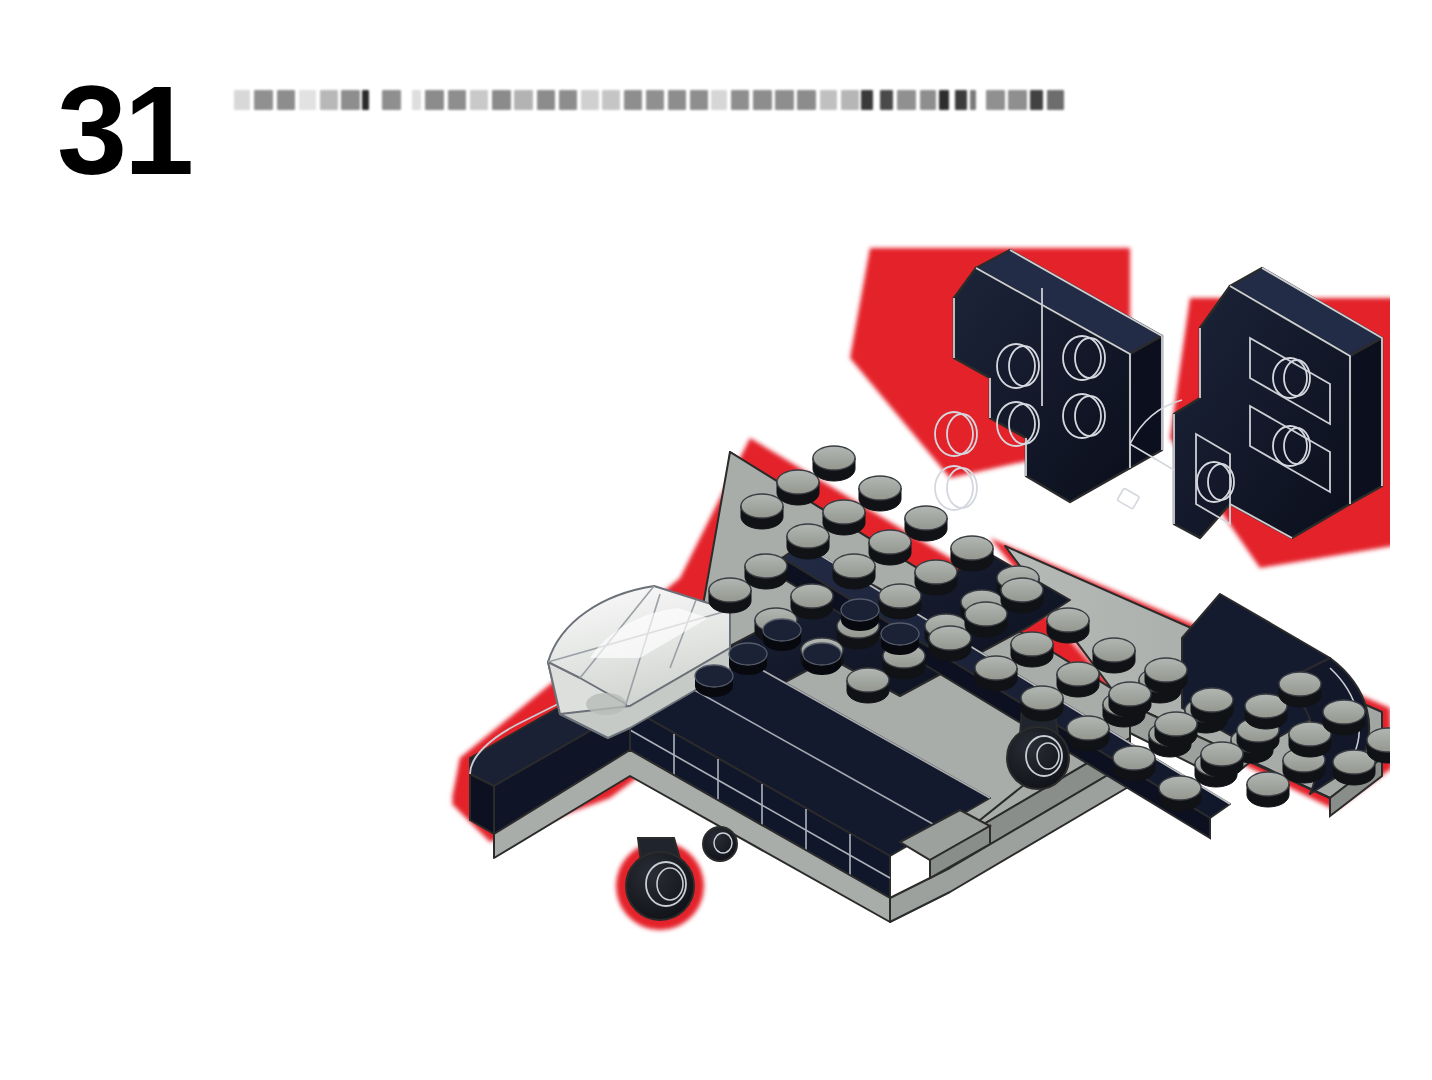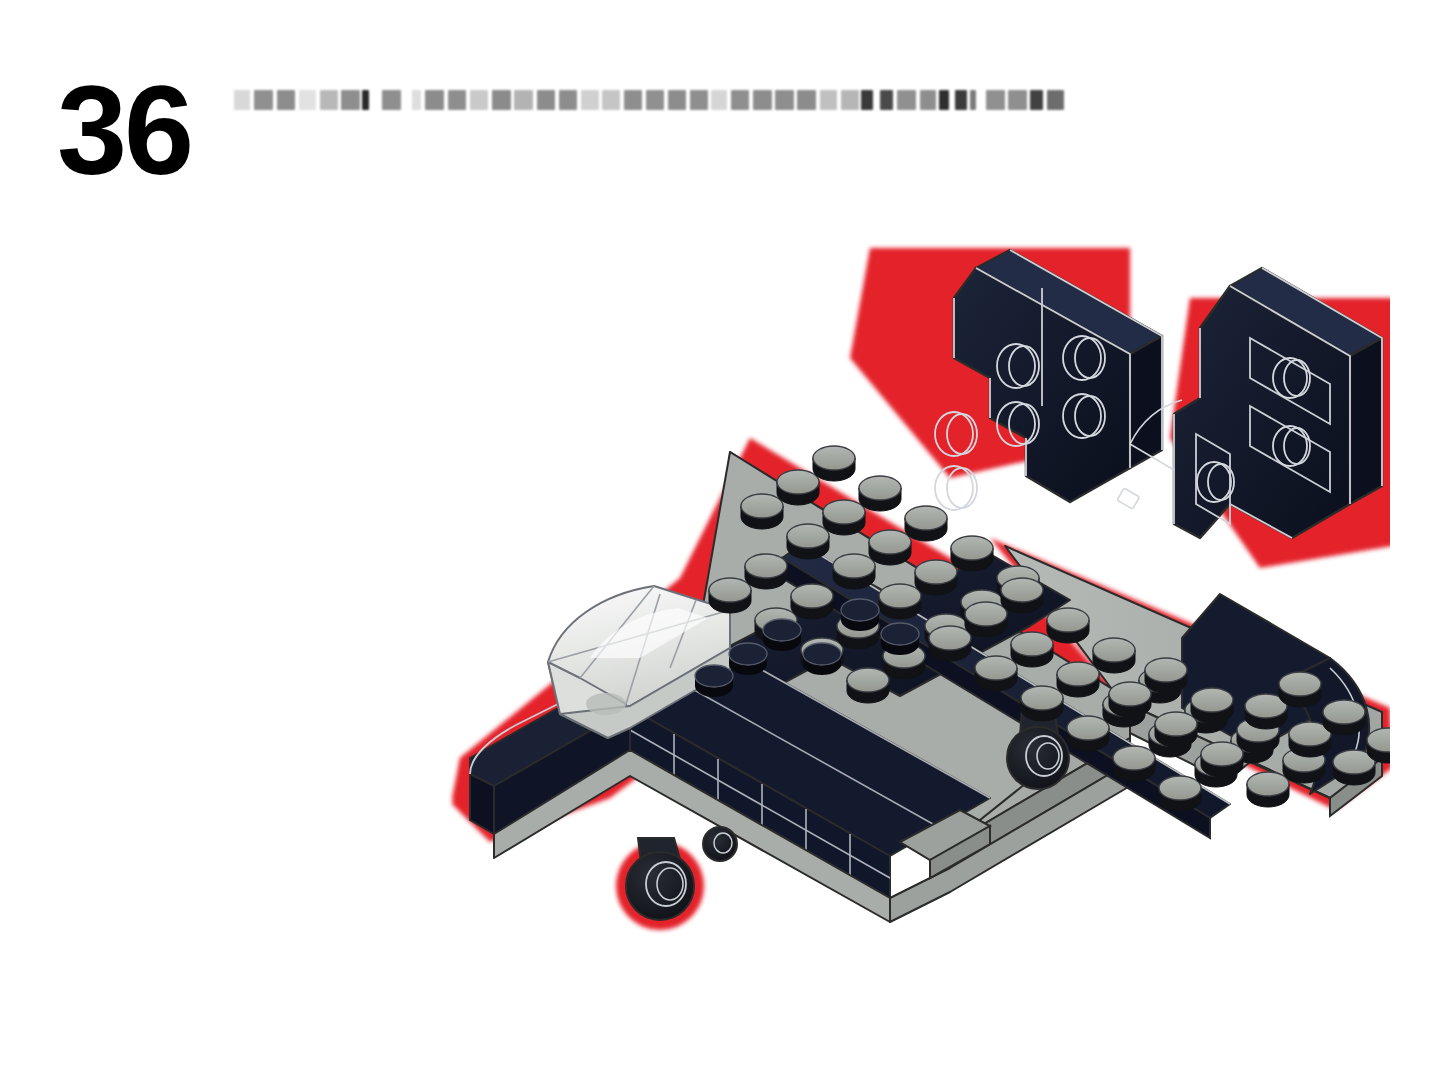--- a/index.html
+++ b/index.html
@@ -63,21 +63,21 @@
     width: 960px;
     height: 700px;
   }
   #model-svg { display: block; width: 960px; height: 700px; }
 </style>
 </head>
 <body>
 
 <div id="page">
 
-  <div id="step-number">36</div>
+  <div id="step-number">31</div>
 
   <div id="redacted-line">
       <span class="rblk" style="background: rgb(216, 216, 216); width: 17px;"></span>
       <span class="rgap" style="width: 5px;"></span>
       <span class="rblk" style="background: rgb(144, 144, 144); width: 20px;"></span>
       <span class="rgap" style="width: 4px;"></span>
       <span class="rblk" style="background: rgb(141, 141, 141); width: 20px;"></span>
       <span class="rgap" style="width: 4px;"></span>
       <span class="rblk" style="background: rgb(226, 226, 226); width: 19px;"></span>
       <span class="rgap" style="width: 4px;"></span>

